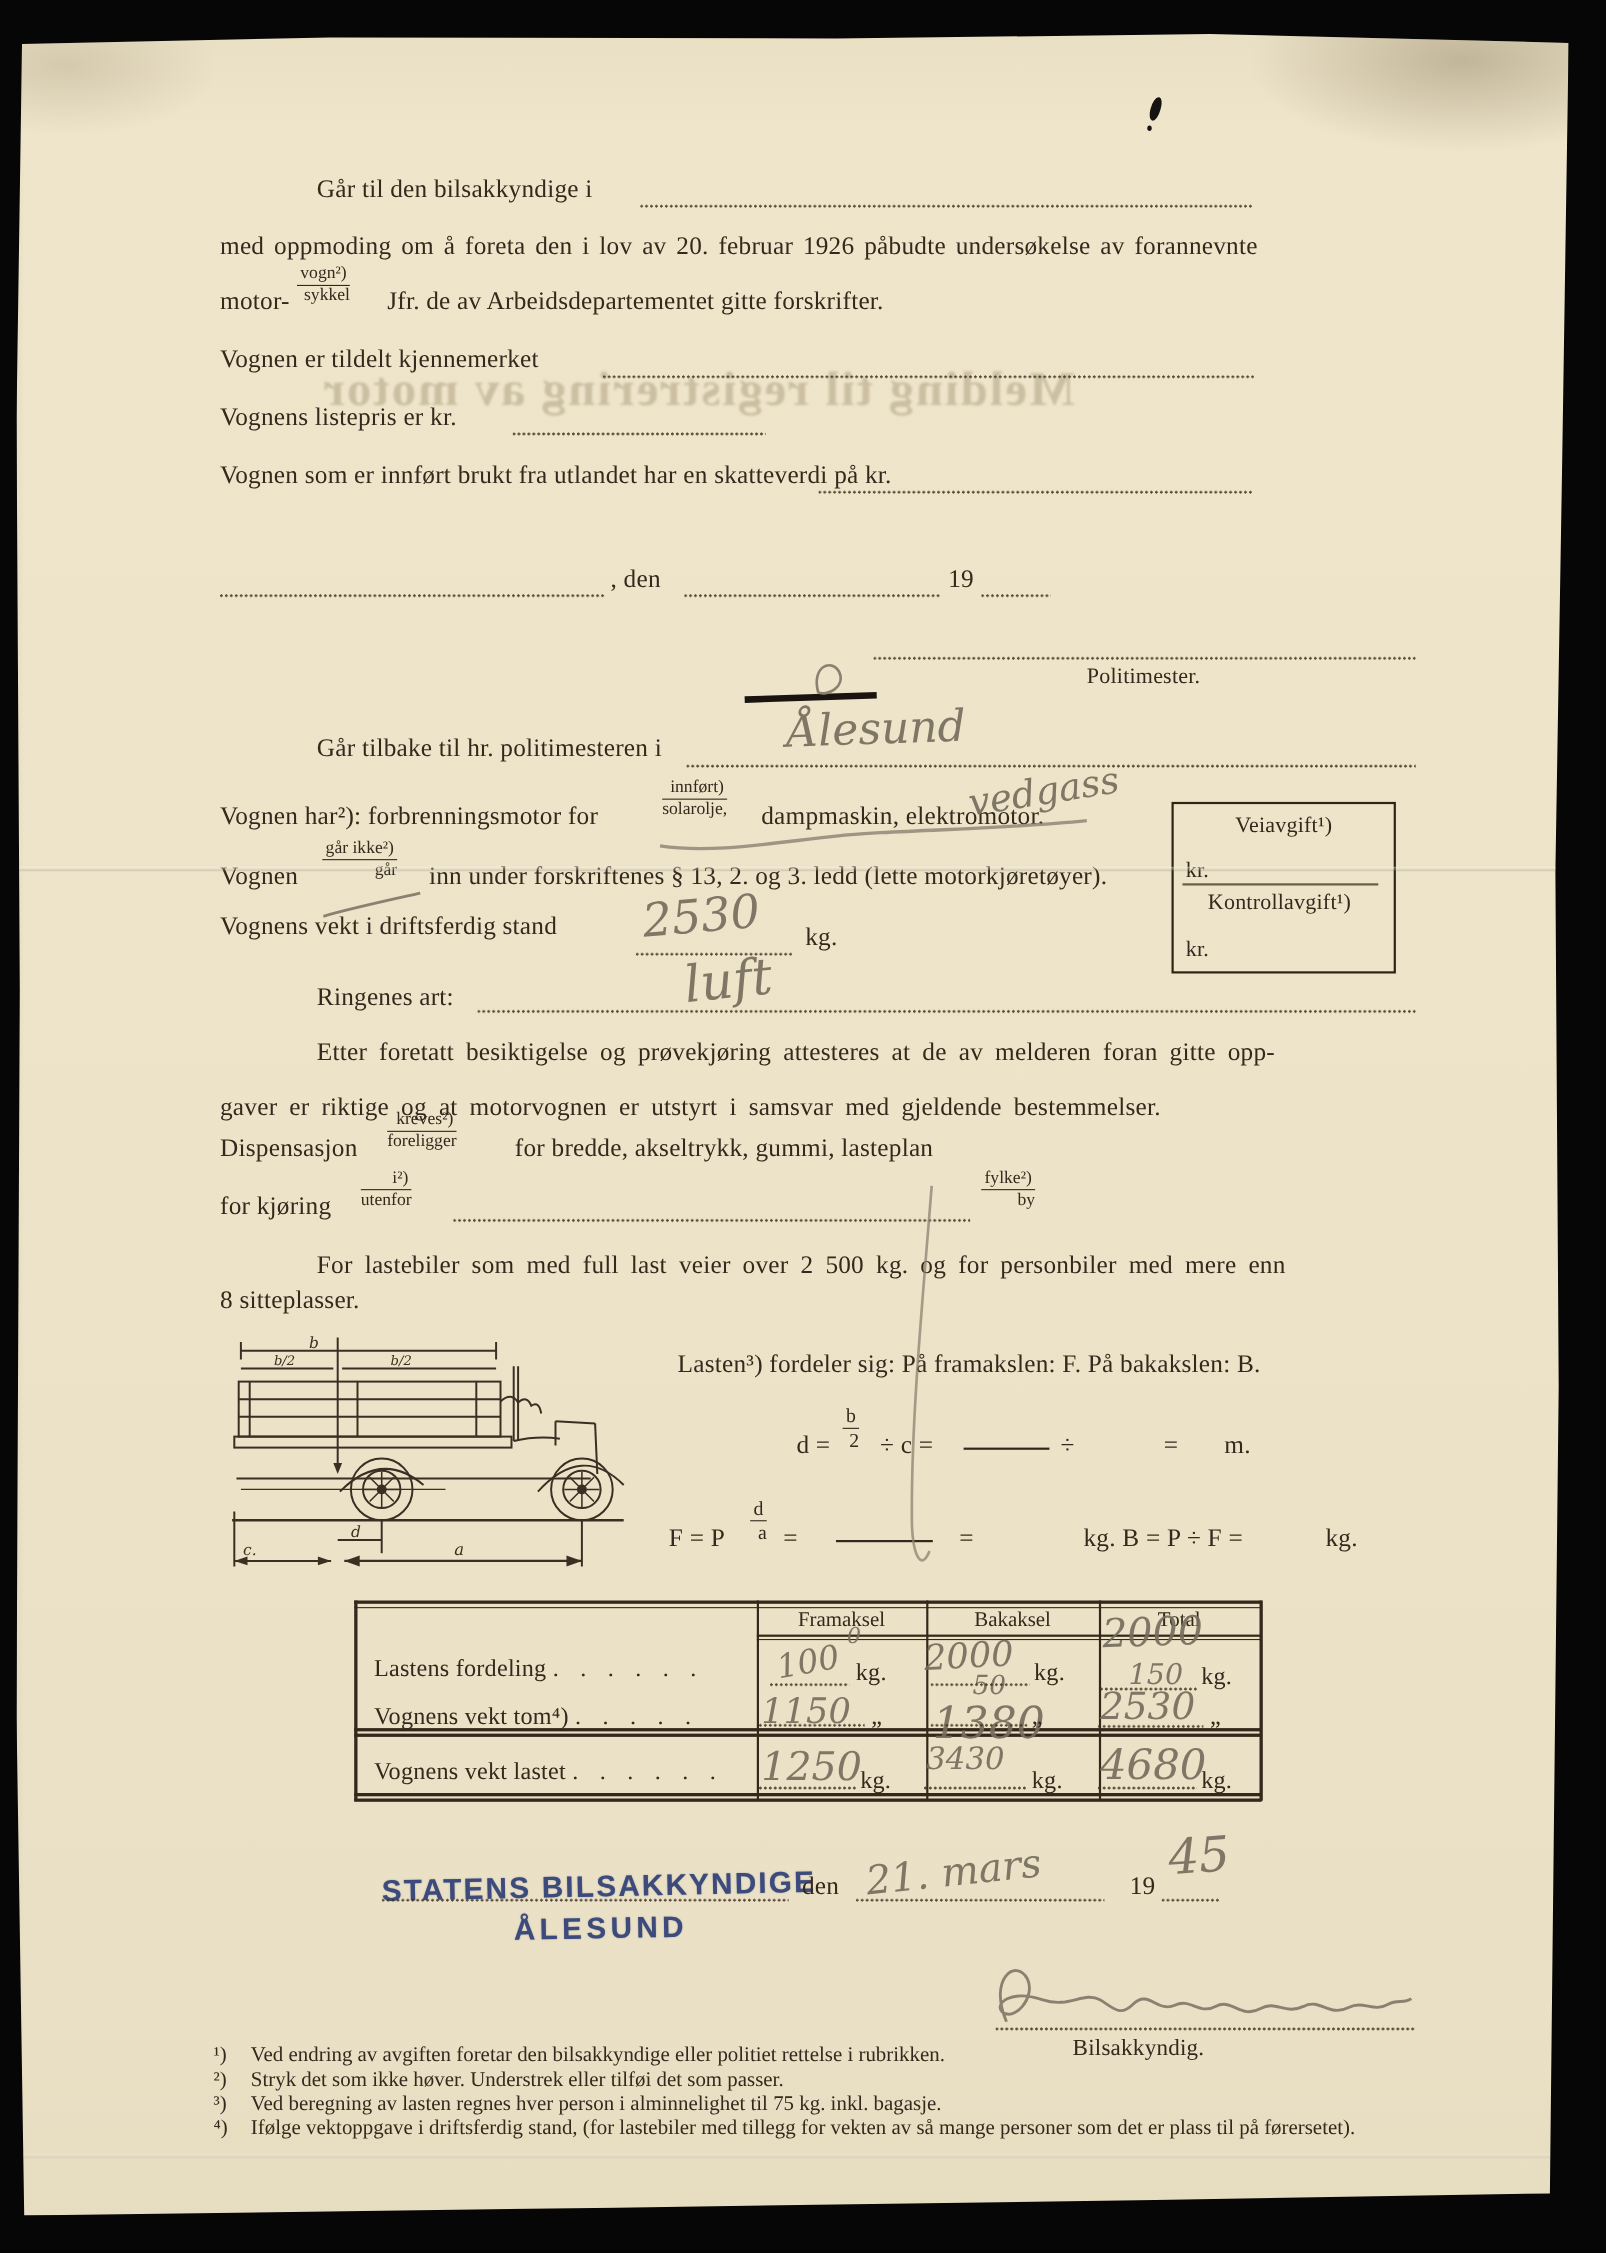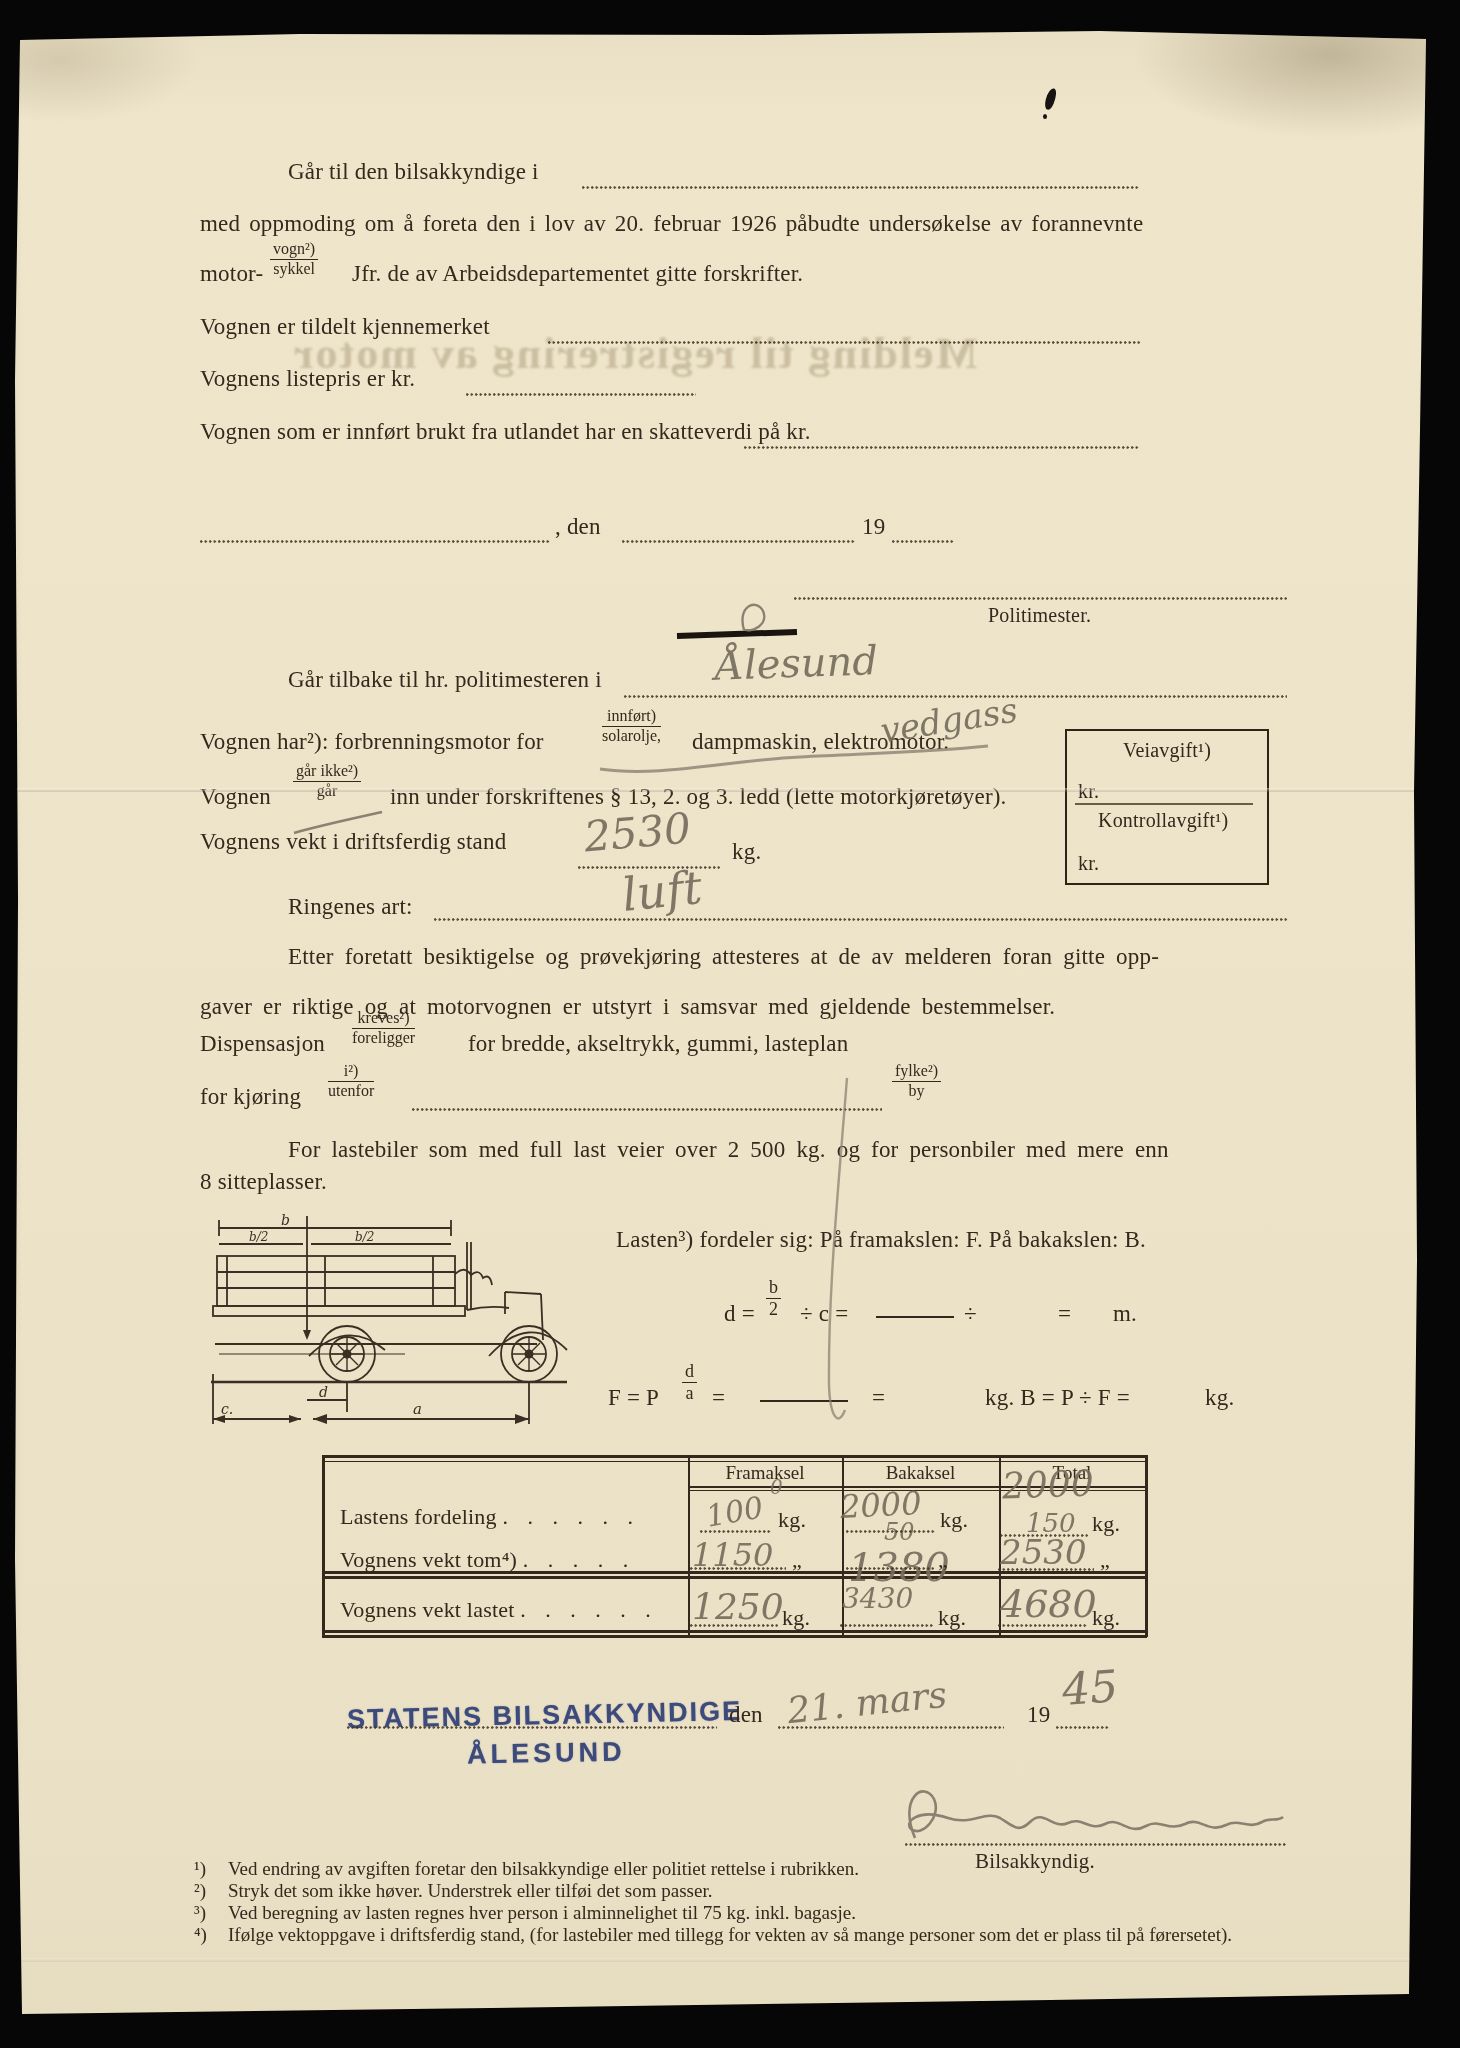--- a/index.html
+++ b/index.html
@@ -17,21 +17,21 @@
     clip-path:polygon(20px 40px,300px 34px,760px 35px,1100px 31px,1426px 39px,1420px 430px,
       1414px 792px,1417px 1260px,1409px 1994px,1050px 2000px,560px 2007px,22px 2014px,
       15px 1560px,18px 900px,15px 380px);}
   .p{position:absolute;color:#34291c;font-size:23px;line-height:1.08;white-space:nowrap;letter-spacing:.2px;}
   .sm{font-size:20px;}
   .ws3{word-spacing:3px;} .ws5{word-spacing:5px;}
   .dot{position:absolute;height:3px;background-image:radial-gradient(circle at 1.2px 1.5px, rgba(62,48,30,.85) 1.05px, transparent 1.4px);
        background-size:4.5px 3px;background-repeat:repeat-x;}
   .ln{position:absolute;background:#33281b;}
   .thin{background:#6b5c45;}
-  .frac{position:absolute;text-align:center;color:#34291c;font-size:16px;line-height:1.05;white-space:nowrap;}
+  .frac{position:absolute;text-align:right;color:#34291c;font-size:16px;line-height:1.05;white-space:nowrap;}
   .frac .t{display:block;padding:0 3px 1px;border-bottom:1.5px solid #33281b;}
   .frac .b{display:block;padding-top:1px;}
   .hw{position:absolute;font-family:"DejaVu Serif",serif;font-style:italic;color:rgba(118,108,92,.92);white-space:nowrap;}
   .hwsm{font-size:24px;}
   .stamp{position:absolute;font-family:"Liberation Sans",sans-serif;font-weight:bold;color:#3d4a7c;
          white-space:nowrap;text-shadow:0 0 1.2px rgba(61,74,124,.6);}
   .fn{position:absolute;color:#34291c;font-size:19px;line-height:21px;white-space:nowrap;}
   .fnw{white-space:normal;}
   .ghost{position:absolute;transform:scaleX(-1);font-weight:bold;font-size:44px;
          color:rgba(152,136,100,.40);filter:blur(1.1px);white-space:nowrap;letter-spacing:2px;}

